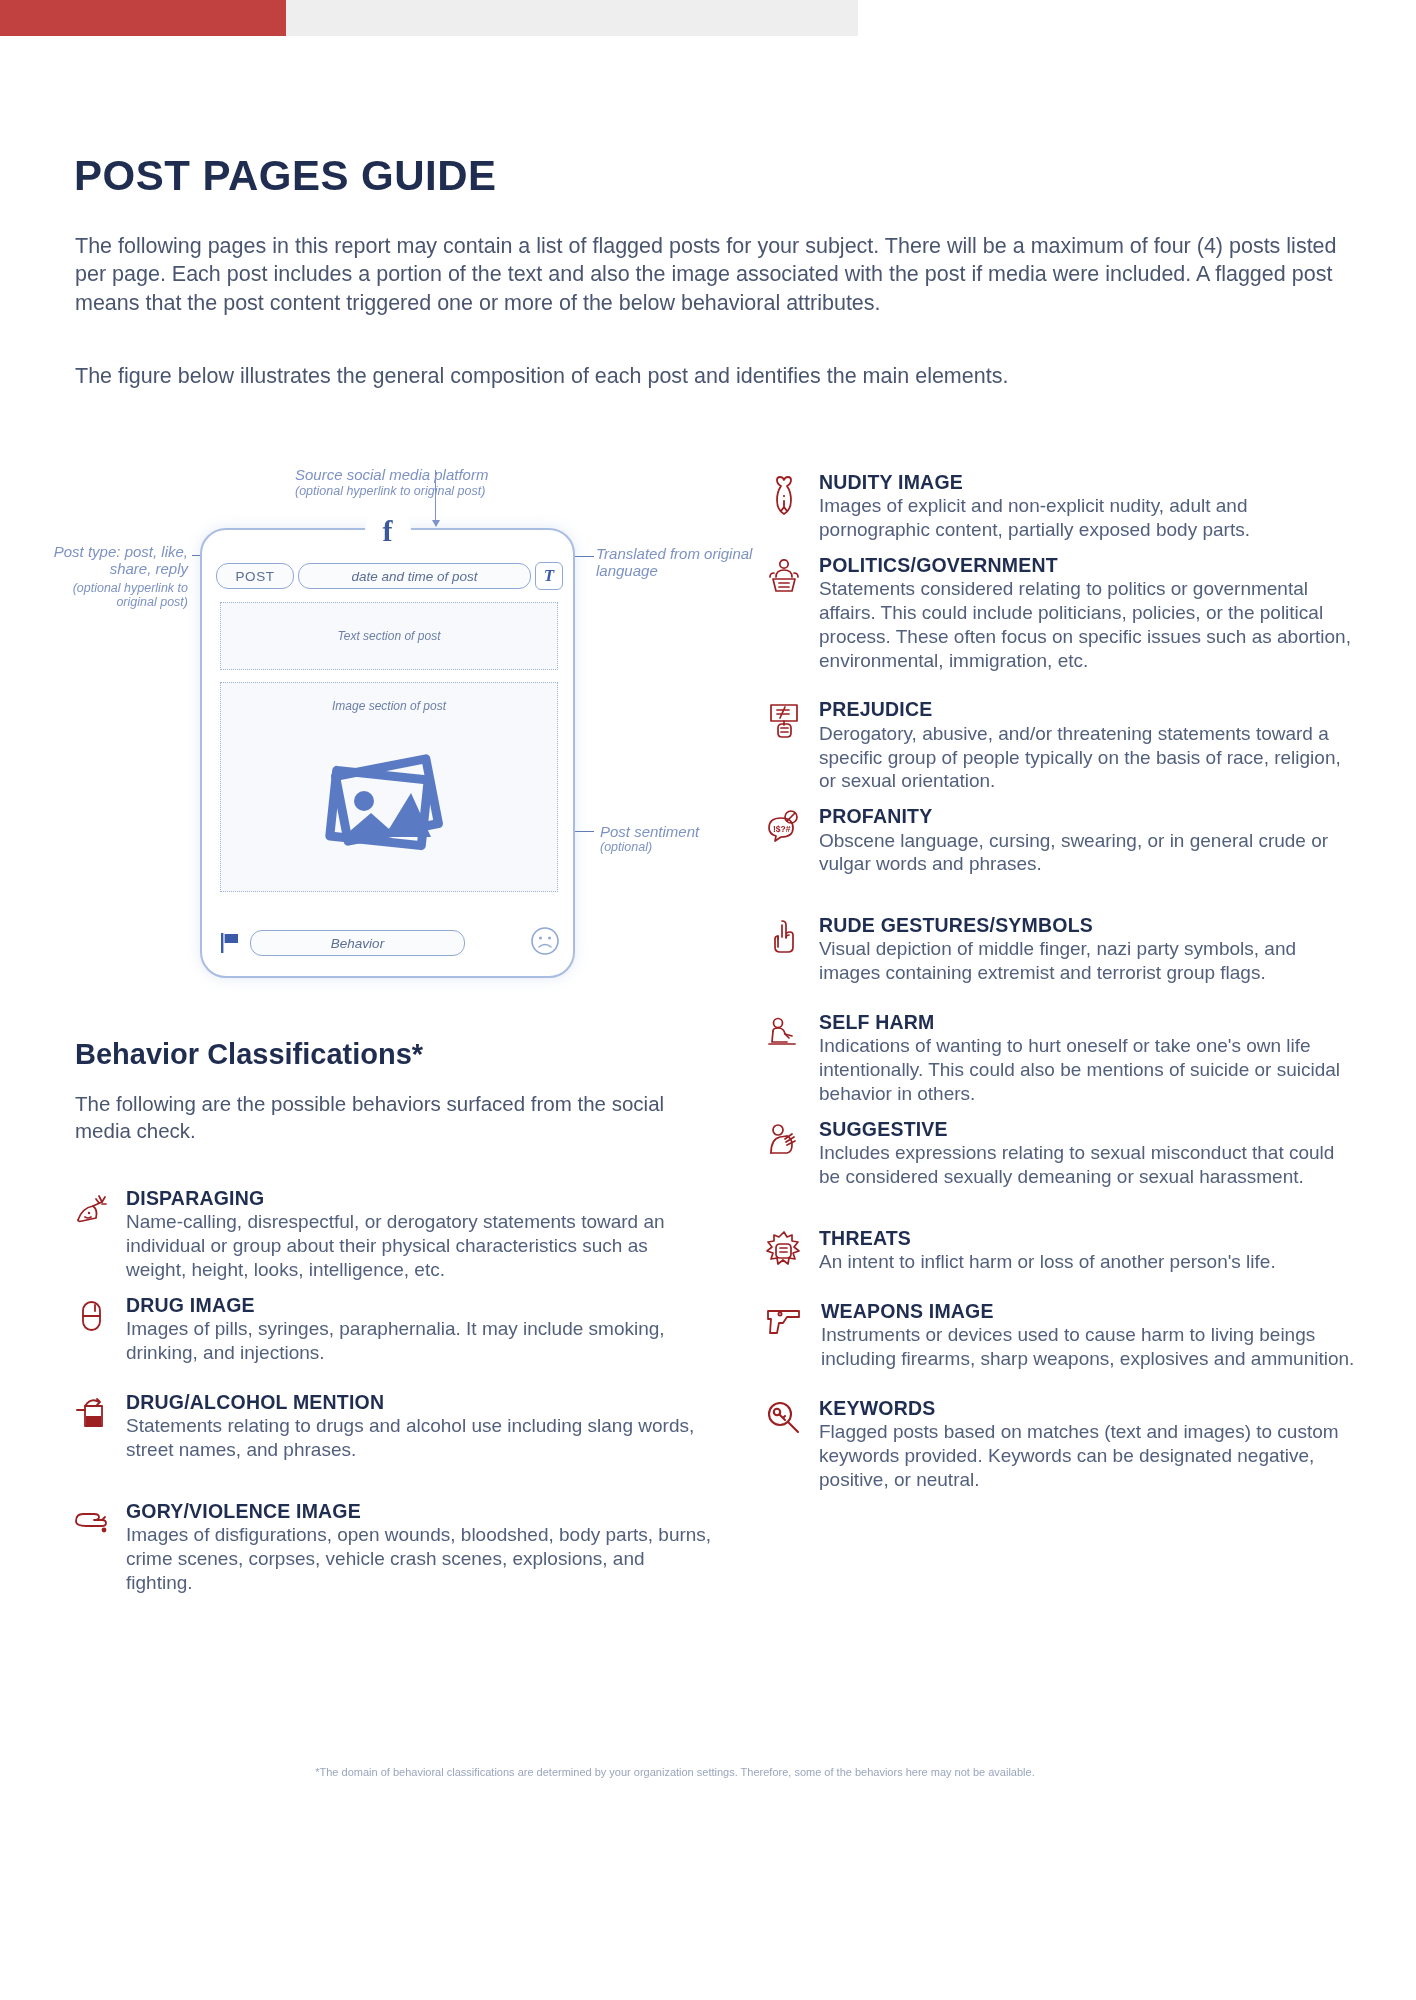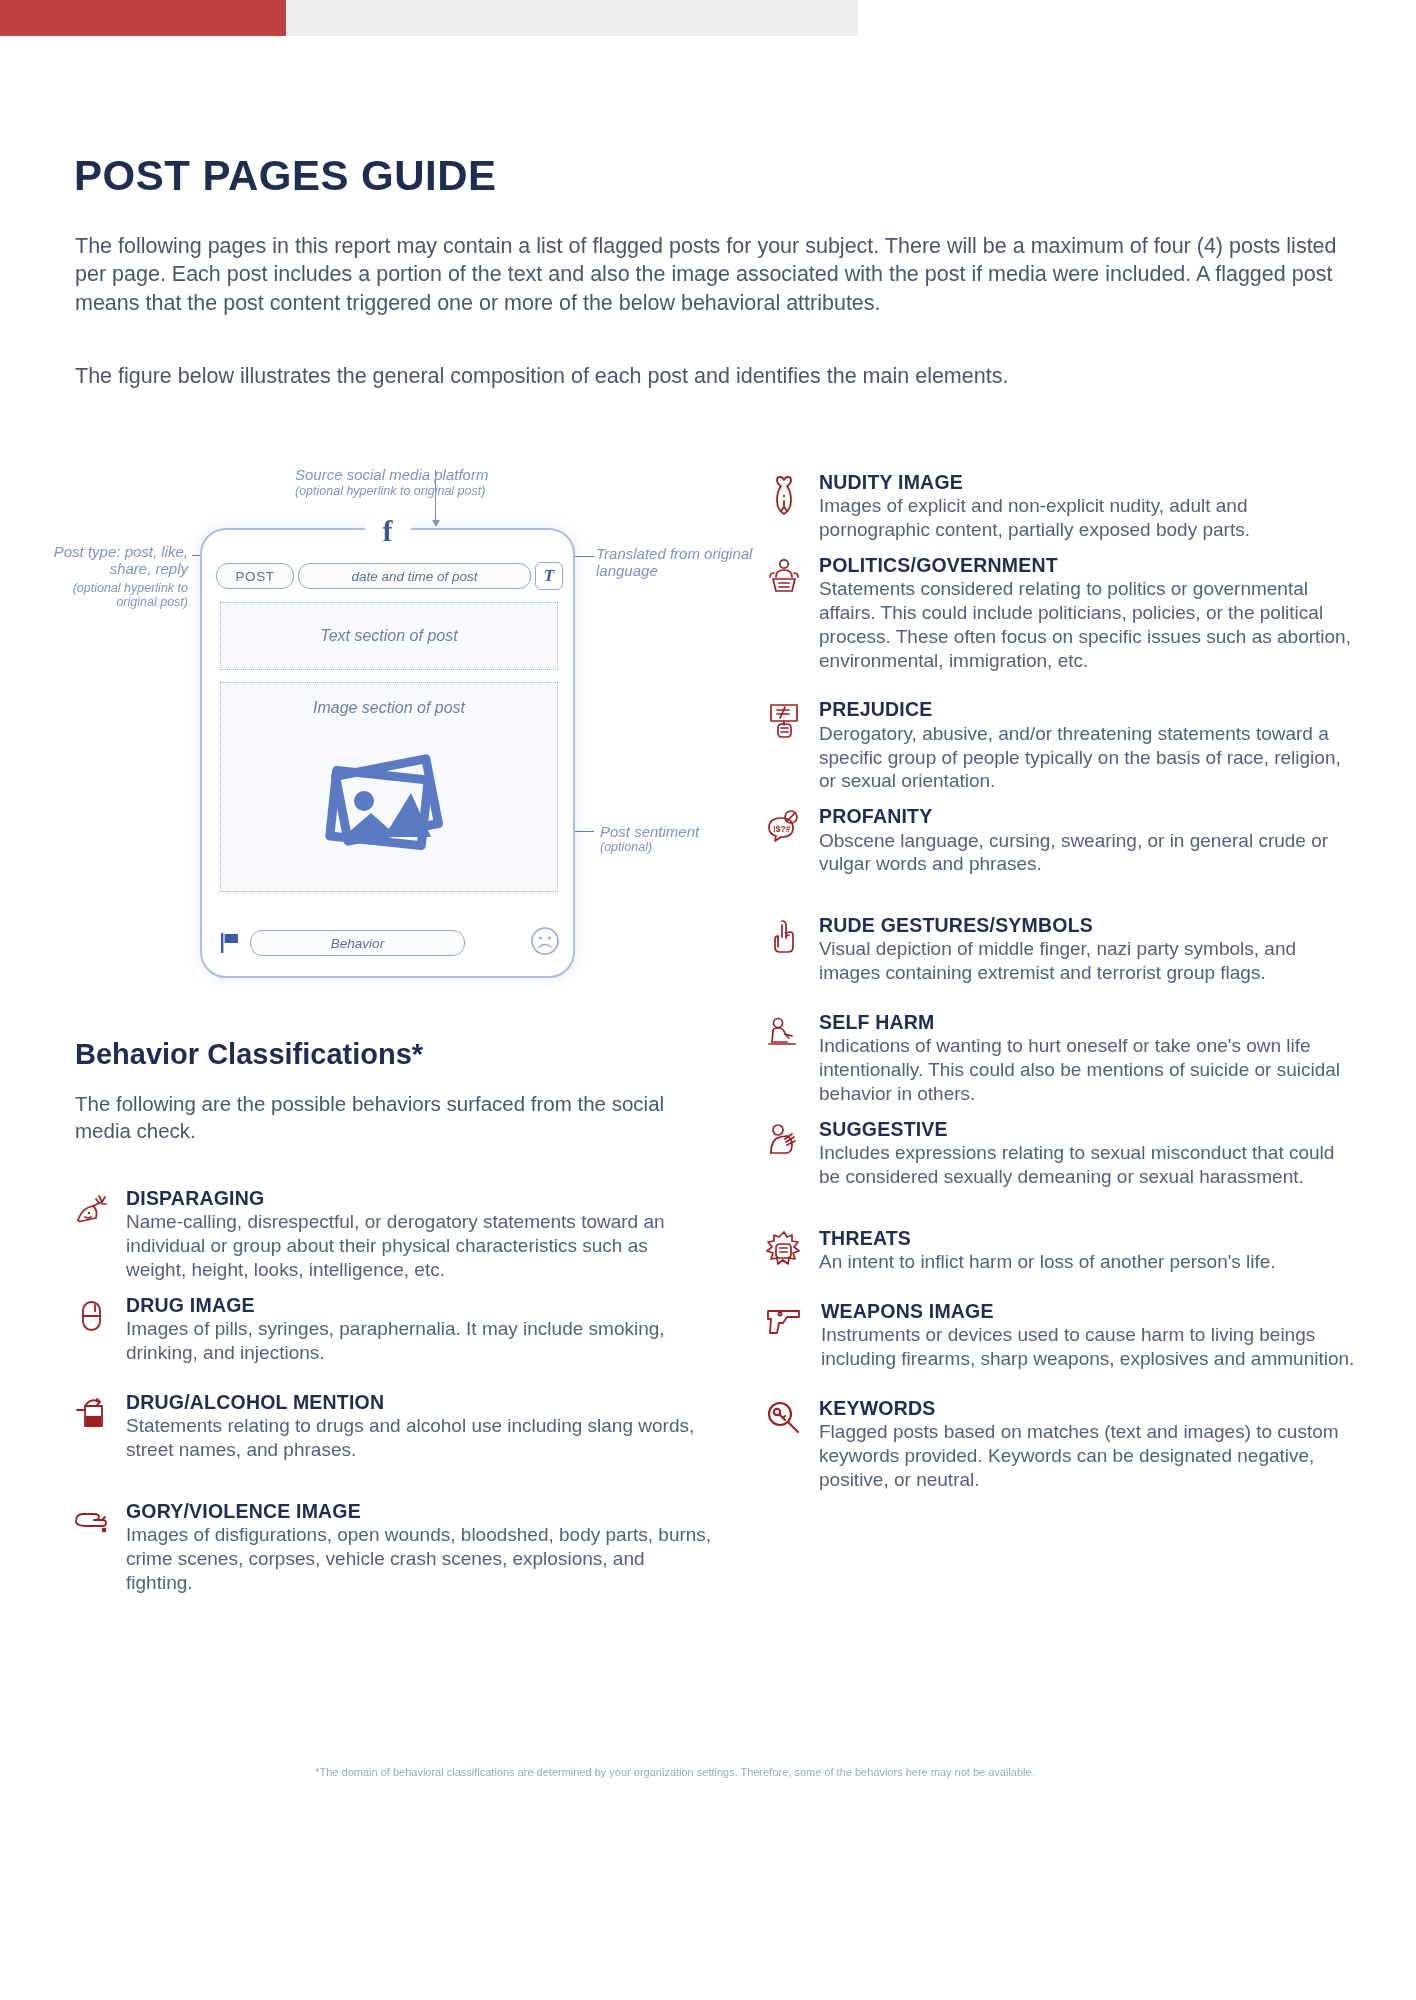--- a/index.html
+++ b/index.html
@@ -72,21 +72,21 @@
   .tbox {
     width: 28px; height: 28px; border: 1.5px solid #8fa8d6; border-radius: 6px;
     display: flex; align-items: center; justify-content: center;
     font-size: 17px; font-weight: 700; font-style: italic; color: #3a5ca8;
     font-family: "Liberation Serif", serif;
   }
 
   .dash-box {
     position: absolute; border: 1.5px dotted #9fb2d8; background: #f7f9fc;
     display: flex; justify-content: center;
-    font-style: italic; color: #6b7fa8; font-size: 16px;
+    font-style: italic; color: #6b7fa8; font-size: 12px;
   }
   .dash-text { left: 18px; top: 72px; width: 338px; height: 68px; align-items: center; }
   .dash-img  { left: 18px; top: 152px; width: 338px; height: 210px; align-items: flex-start; padding-top: 16px; }
 
   .img-glyph { position: absolute; left: 50%; top: 58px; transform: translateX(-50%); }
 
   .row-foot { position: absolute; left: 18px; bottom: 16px; width: 340px; display: flex; align-items: center; gap: 10px; }
   .flag-ico { width: 20px; height: 22px; }
   .pill-behavior { flex: 0 0 215px; height: 26px; font-style: italic; }
   .sad { margin-left: auto; }

